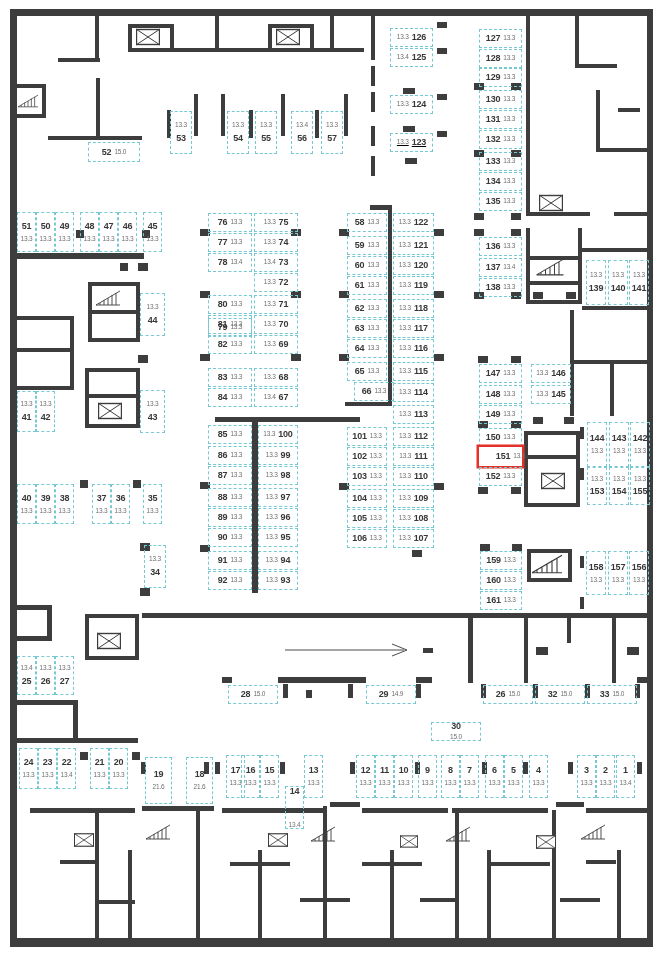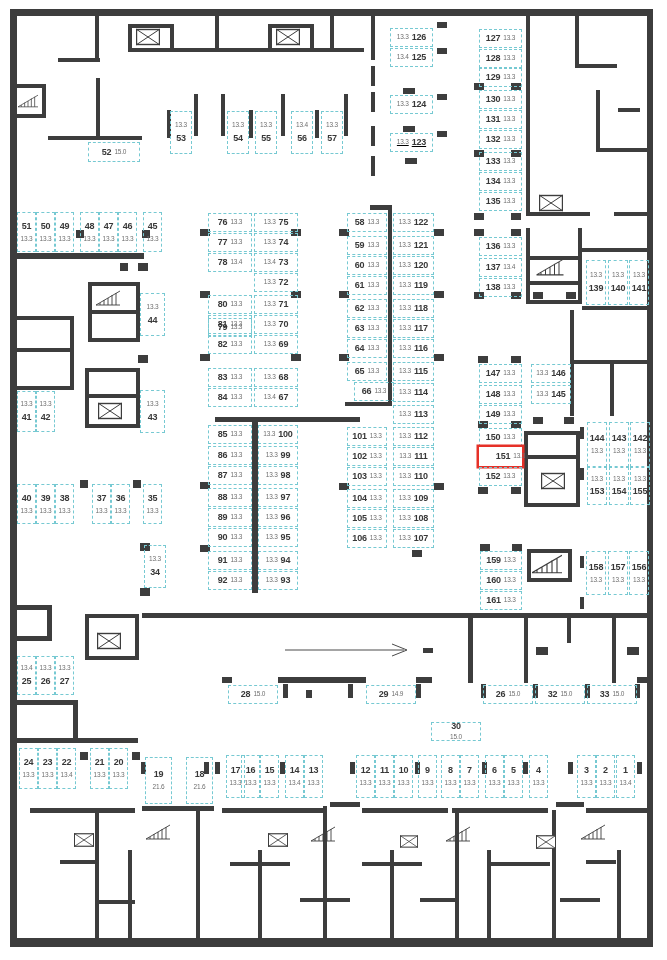--- a/index.html
+++ b/index.html
@@ -338,21 +338,21 @@
         <span class="area">13.3</span>
       </div>
       <div class="spot nt" style="left: 356px; top: 755px; width: 19px; height: 43px;">
         <span class="num">12</span>
         <span class="area">13.3</span>
       </div>
       <div class="spot nt" style="left: 304px; top: 755px; width: 19px; height: 43px;">
         <span class="num">13</span>
         <span class="area">13.3</span>
       </div>
-      <div class="spot nt" style="left: 285px; top: 755px; width: 19px; height: 43px;">
+      <div class="spot nt" style="left: 285px; top: 786px; width: 19px; height: 43px; justify-content: space-between;">
         <span class="num">14</span>
         <span class="area">13.4</span>
       </div>
       <div class="spot nt" style="left: 260px; top: 755px; width: 19px; height: 43px;">
         <span class="num">15</span>
         <span class="area">13.3</span>
       </div>
       <div class="spot nt" style="left: 241px; top: 755px; width: 19px; height: 43px;">
         <span class="num">16</span>
         <span class="area">13.3</span>

